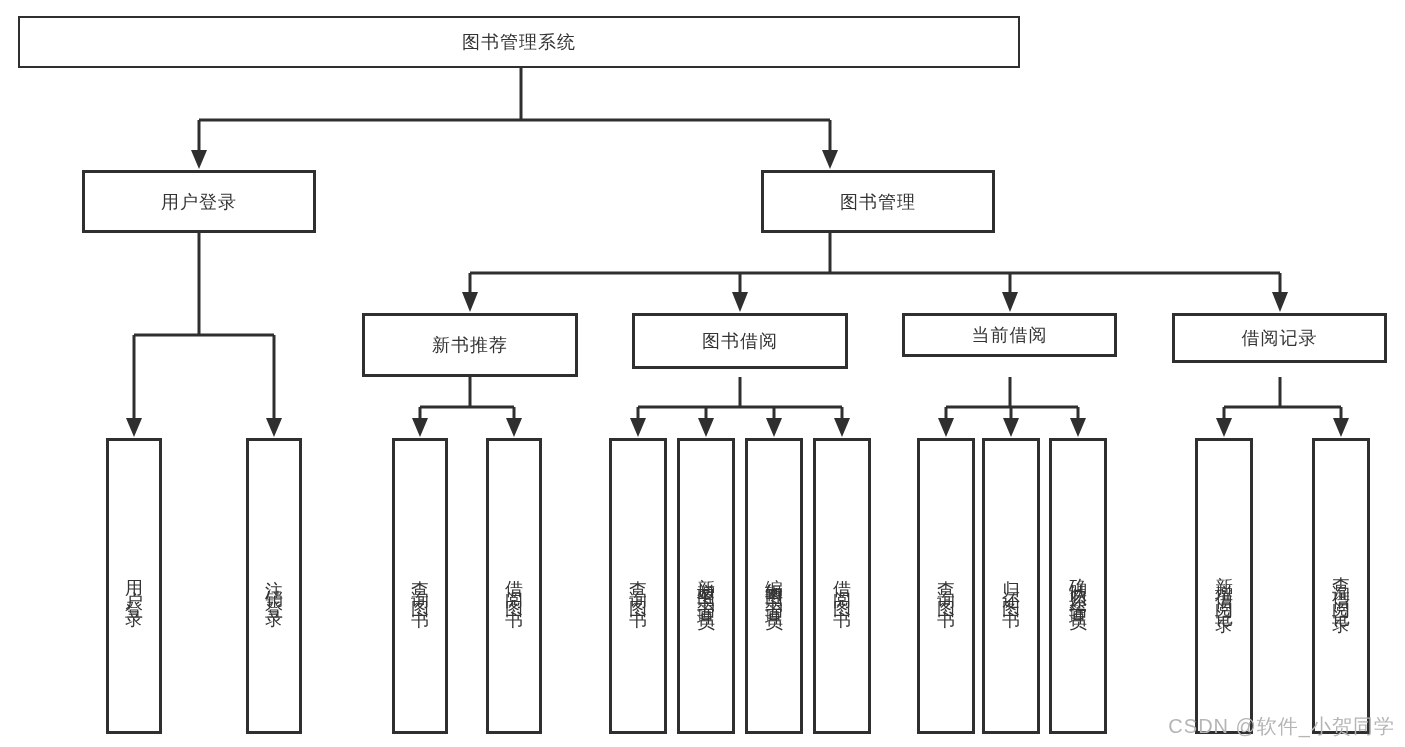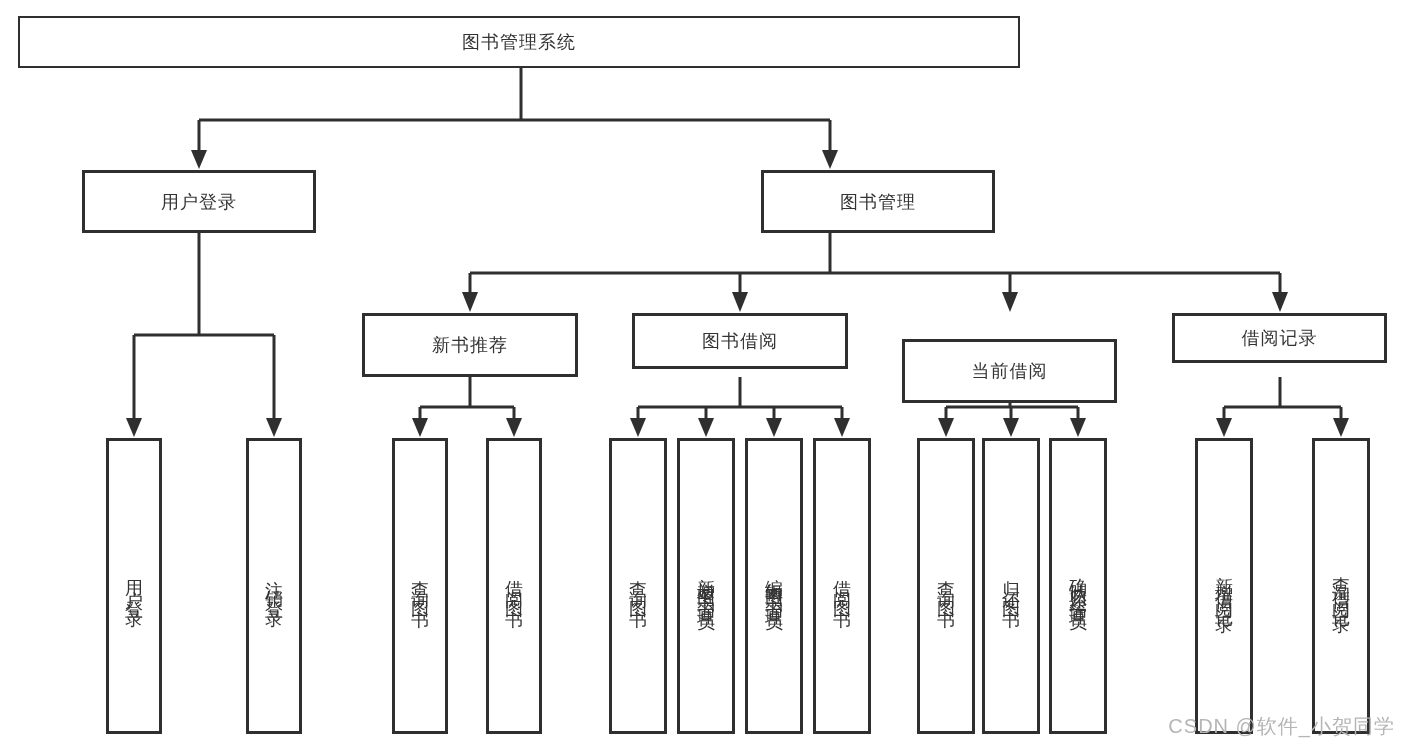--- a/index.html
+++ b/index.html
@@ -144,21 +144,21 @@
   <div class="box" style="left:713px; top:170px; width:234px; height:63px;margin-left:48px;">
     <span class="hlabel">图书管理</span>
   </div>
 
   <div class="box" style="left:362px; top:313px; width:216px; height:64px;">
     <span class="hlabel">新书推荐</span>
   </div>
   <div class="box" style="left:632px; top:313px; width:216px; height:56px;">
     <span class="hlabel">图书借阅</span>
   </div>
-  <div class="box" style="left:902px; top:313px; width:215px; height:64px;margin-top:26px;">
+  <div class="box" style="left:902px; top:313px; width:215px; height:44px;">
     <span class="hlabel">当前借阅</span>
   </div>
   <div class="box" style="left:1172px; top:313px; width:215px; height:50px;">
     <span class="hlabel">借阅记录</span>
   </div>
 
   <div class="box vbox" style="left:106px; top:438px; width:56px; height:296px;">
     <span class="vlabel">用户登录</span>
   </div>
   <div class="box vbox" style="left:246px; top:438px; width:56px; height:296px;">

